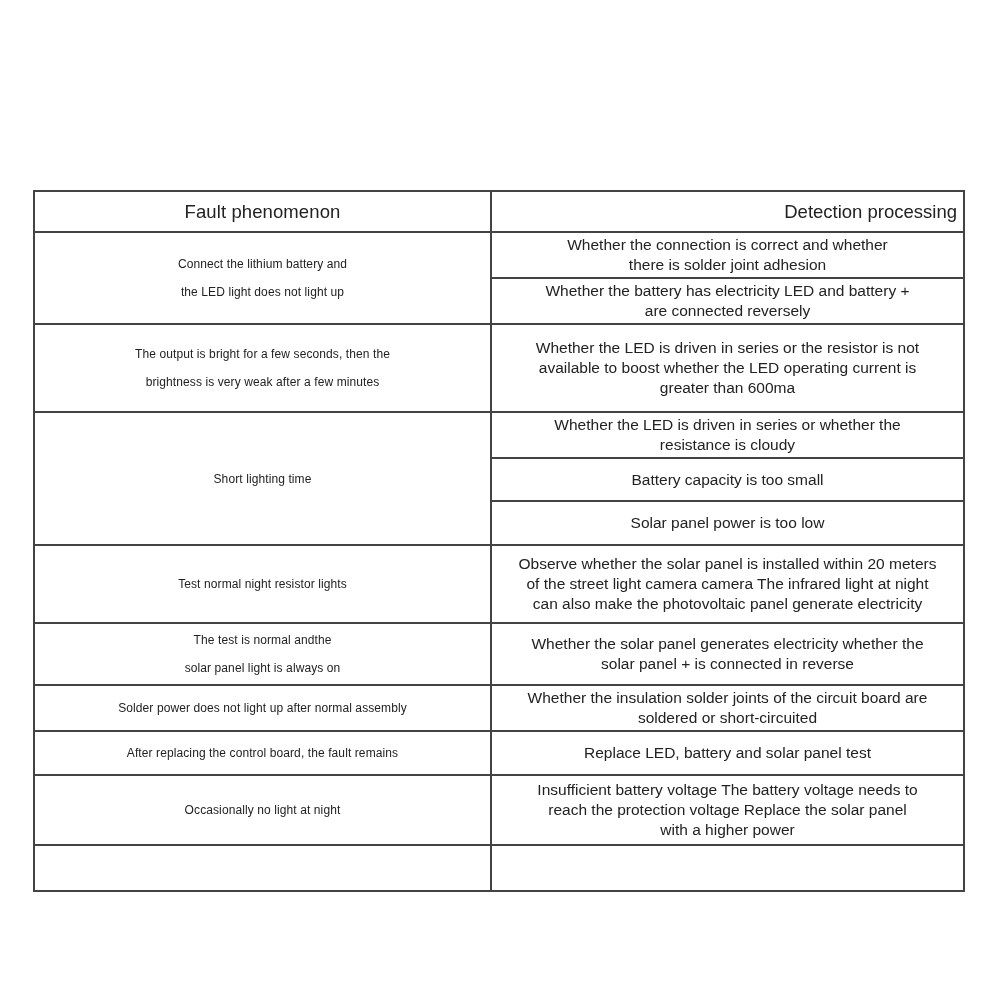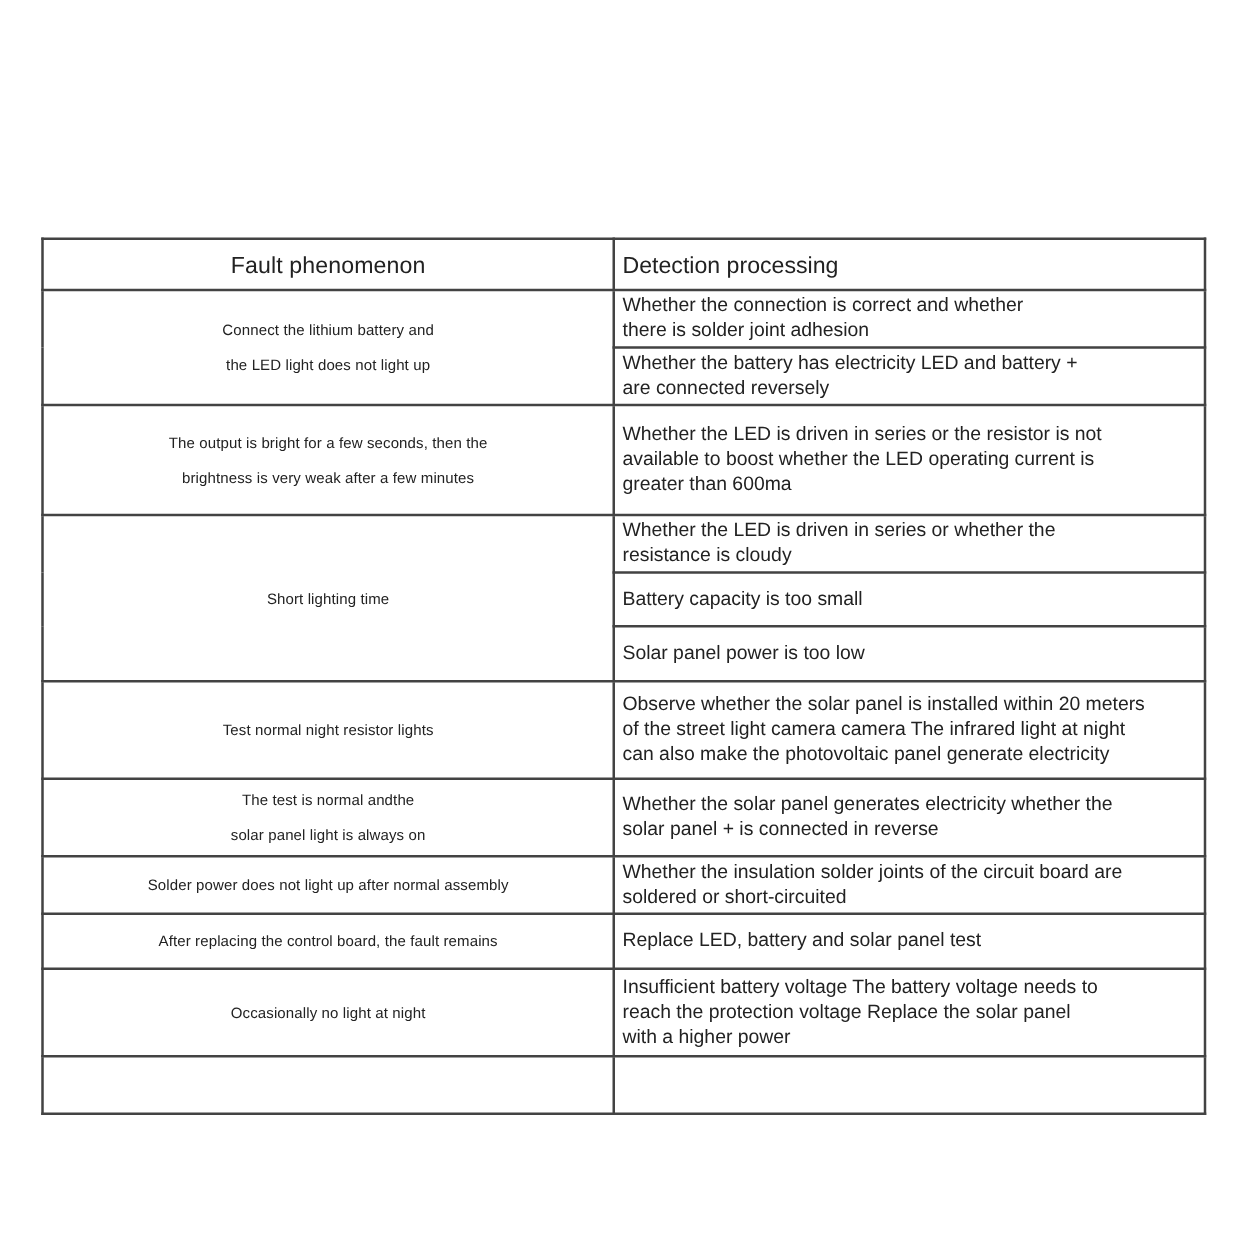--- a/index.html
+++ b/index.html
@@ -37,32 +37,32 @@
     overflow: hidden;
   }
   td.L {
     width: 455px;
     text-align: center;
     font-size: 12px;
     line-height: 28px;
     letter-spacing: 0.1px;
   }
   td.R {
-    text-align: left;
+    text-align: center;
     font-size: 15.5px;
     line-height: 20px;
     padding-left: 18px;
     padding-right: 8px;
   }
   td.hdrL {
     text-align: center;
     font-size: 18.5px;
   }
   td.hdrR {
-    text-align: left;
+    text-align: right;
     font-size: 18.5px;
     padding-left: 18px;
   }
   tr.h41 { height: 41px; }
   tr.h43 { height: 43px; }
   tr.h44 { height: 44px; }
   tr.h46 { height: 46px; }
   tr.h53 { height: 53px; }
   tr.h70 { height: 70px; }
   tr.h76 { height: 88px; }

